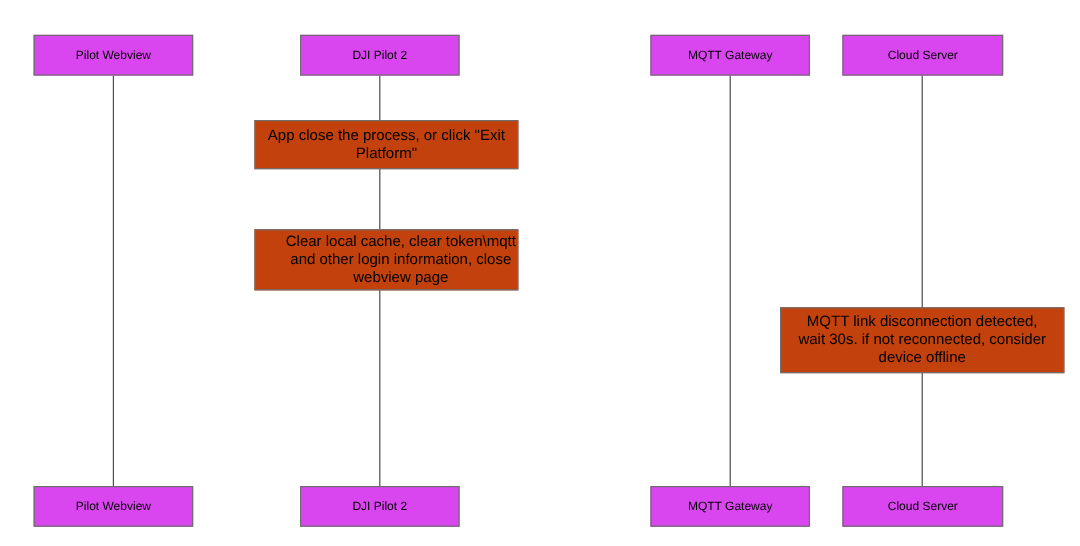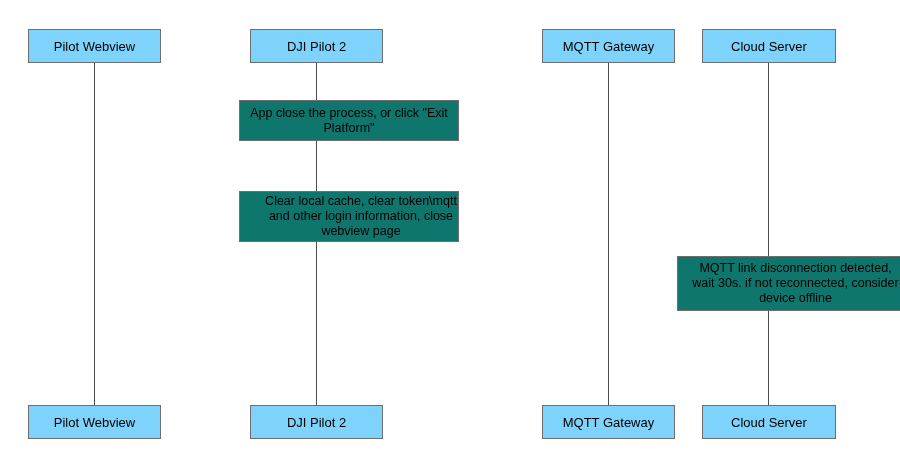--- a/index.html
+++ b/index.html
@@ -22,44 +22,43 @@
     height: 342px;
     width: 1px;
     background: #4d4d4d;
     z-index: 1;
   }
   .pbox {
     position: absolute;
     height: 34px;
     box-sizing: border-box;
     border: 1px solid #6e6e6e;
-    background: #7dd3fc;
+    background: #d946ef;
     display: flex;
     align-items: center;
     justify-content: center;
-    font-size: 13px;
+    font-size: 10px;
     text-align: center;
     z-index: 2;
   }
   .pbox.top    { top: 29px; }
   .pbox.bottom { top: 405px; }
   .note {
     position: absolute;
     box-sizing: border-box;
     border: 1px solid #6e6e6e;
-    background: #0f766e;
+    background: #c2410c;
     display: flex;
     align-items: center;
     justify-content: center;
     font-size: 12.5px;
     line-height: 15px;
     text-align: center;
     white-space: pre-line;
     z-index: 3;
-    margin-left: 27px;
   }
 </style>
 </head>
 <body>
 
 <div class="canvas">
 
   <div class="lifeline" style="left: 94px;"></div>
   <div class="lifeline" style="left: 316px;"></div>
   <div class="lifeline" style="left: 608px;"></div>

